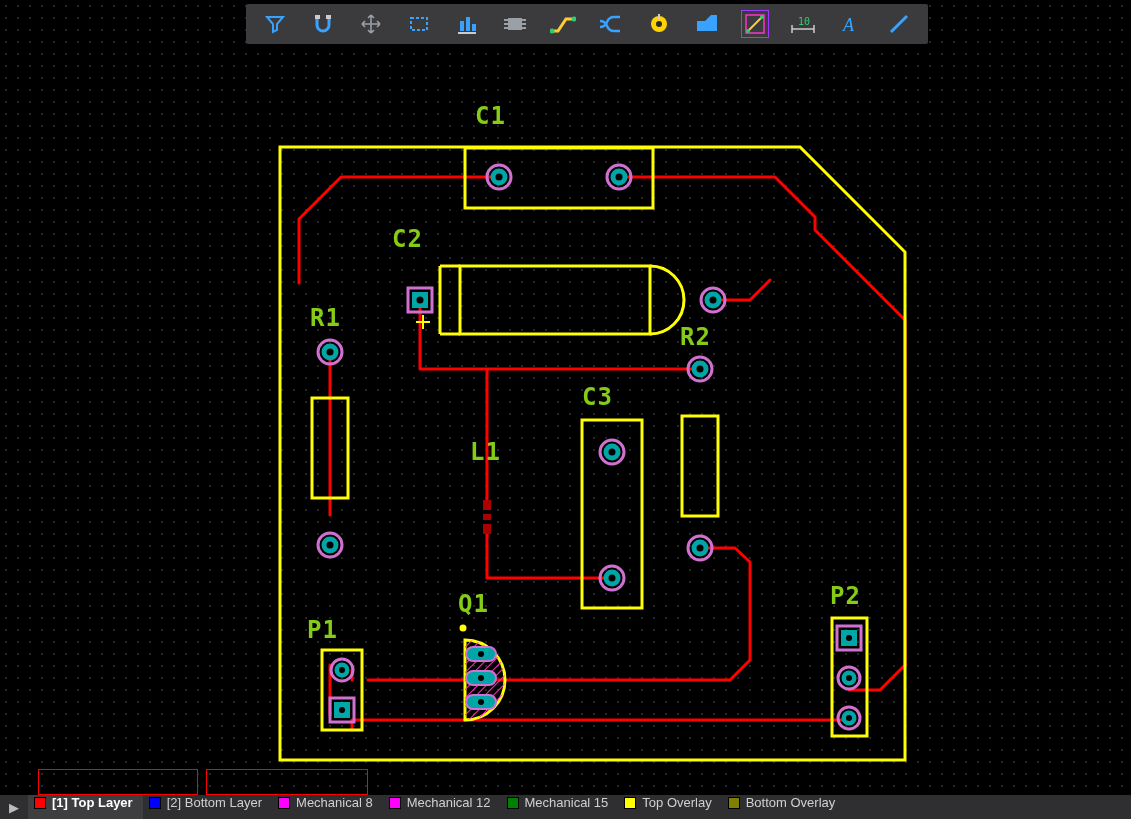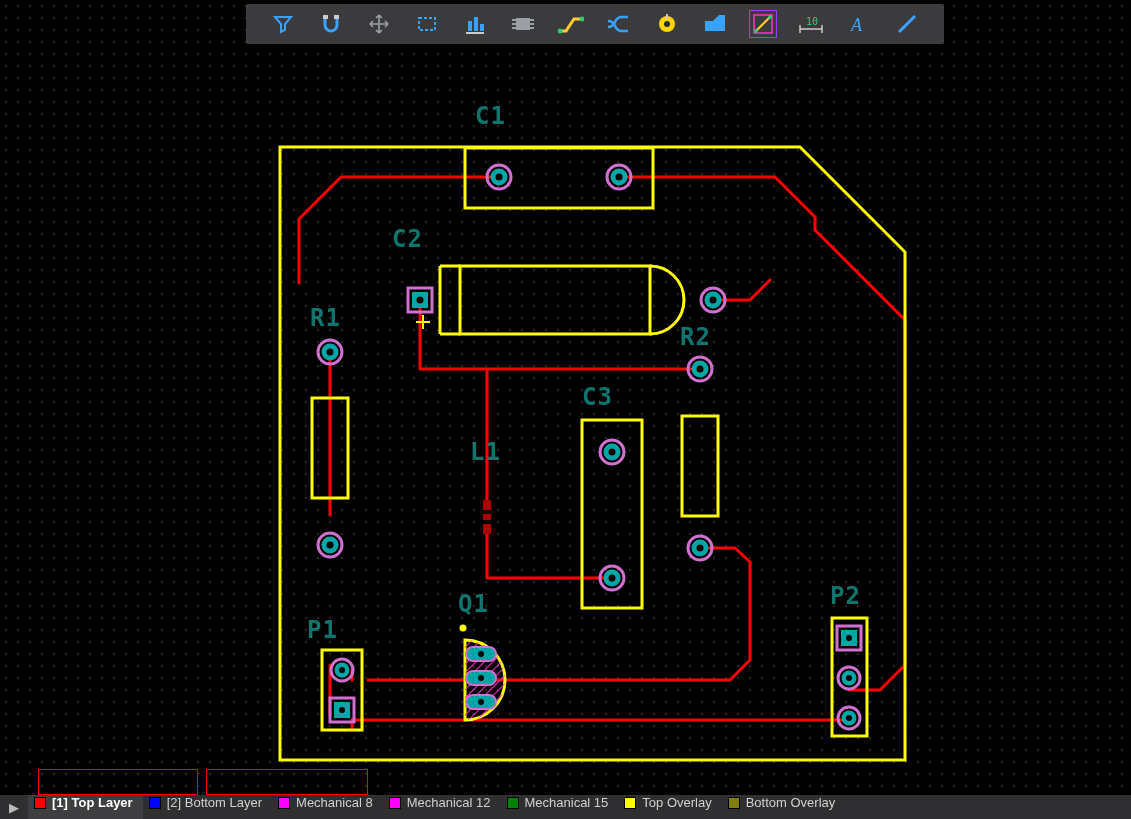--- a/index.html
+++ b/index.html
@@ -3,25 +3,25 @@
 <meta charset="utf-8">
 <style>
   * { margin:0; padding:0; box-sizing:border-box; }
   html,body { width:1131px; height:819px; background:#000; font-family:"Segoe UI",Arial,sans-serif; overflow:hidden; color:#ccc; }
   .canvas { position:absolute; left:0; top:0; width:1131px; height:819px; }
   .dotgrid { position:absolute; left:0; top:0; width:1131px; height:819px;
     background-image:radial-gradient(rgba(150,150,150,0.25) 1px, transparent 1px);
     background-size:12px 12px; }
   
   .toolbar { position:absolute; top:4px; left:246px; height:40px; background:#3b3b3d; border-radius:2px;
-    display:flex; align-items:center; padding:0 24px; gap:22px; z-index:50; }
+    display:flex; align-items:center; padding:0 16px; gap:22px; z-index:50; }
   .tbtn { width:26px; height:26px; display:flex; align-items:center; justify-content:center; cursor:pointer; }
   .tbtn.sel { outline:1px solid #9a3cff; }
   
-  .desig { position:absolute; color:#0f766e; font:700 24px/1 "Consolas",monospace; letter-spacing:1px; pointer-events:none; }
+  .desig { position:absolute; color:#84cc16; font:700 24px/1 "Consolas",monospace; letter-spacing:1px; pointer-events:none; }
   
   .layertabs { position:absolute; left:0; bottom:0; height:24px; width:1131px; background:#2f2f31;
     display:flex; align-items:center; font-size:13px; color:#d0d0d0; }
   .ltab { display:flex; align-items:center; height:24px; padding:0 10px 9px 6px; gap:6px; cursor:pointer; white-space:nowrap; }
   .ltab.active { background:#3e3e40; font-weight:700; color:#fff; }
   .swatch { width:12px; height:12px; border:1px solid #000; }
   .arrowbtn { width:28px; height:24px; display:flex; align-items:center; justify-content:center; color:#bbb; cursor:pointer; }
   .hilite { position:absolute; border:1px solid #ff0000; pointer-events:none; }
 </style>
 </head>

